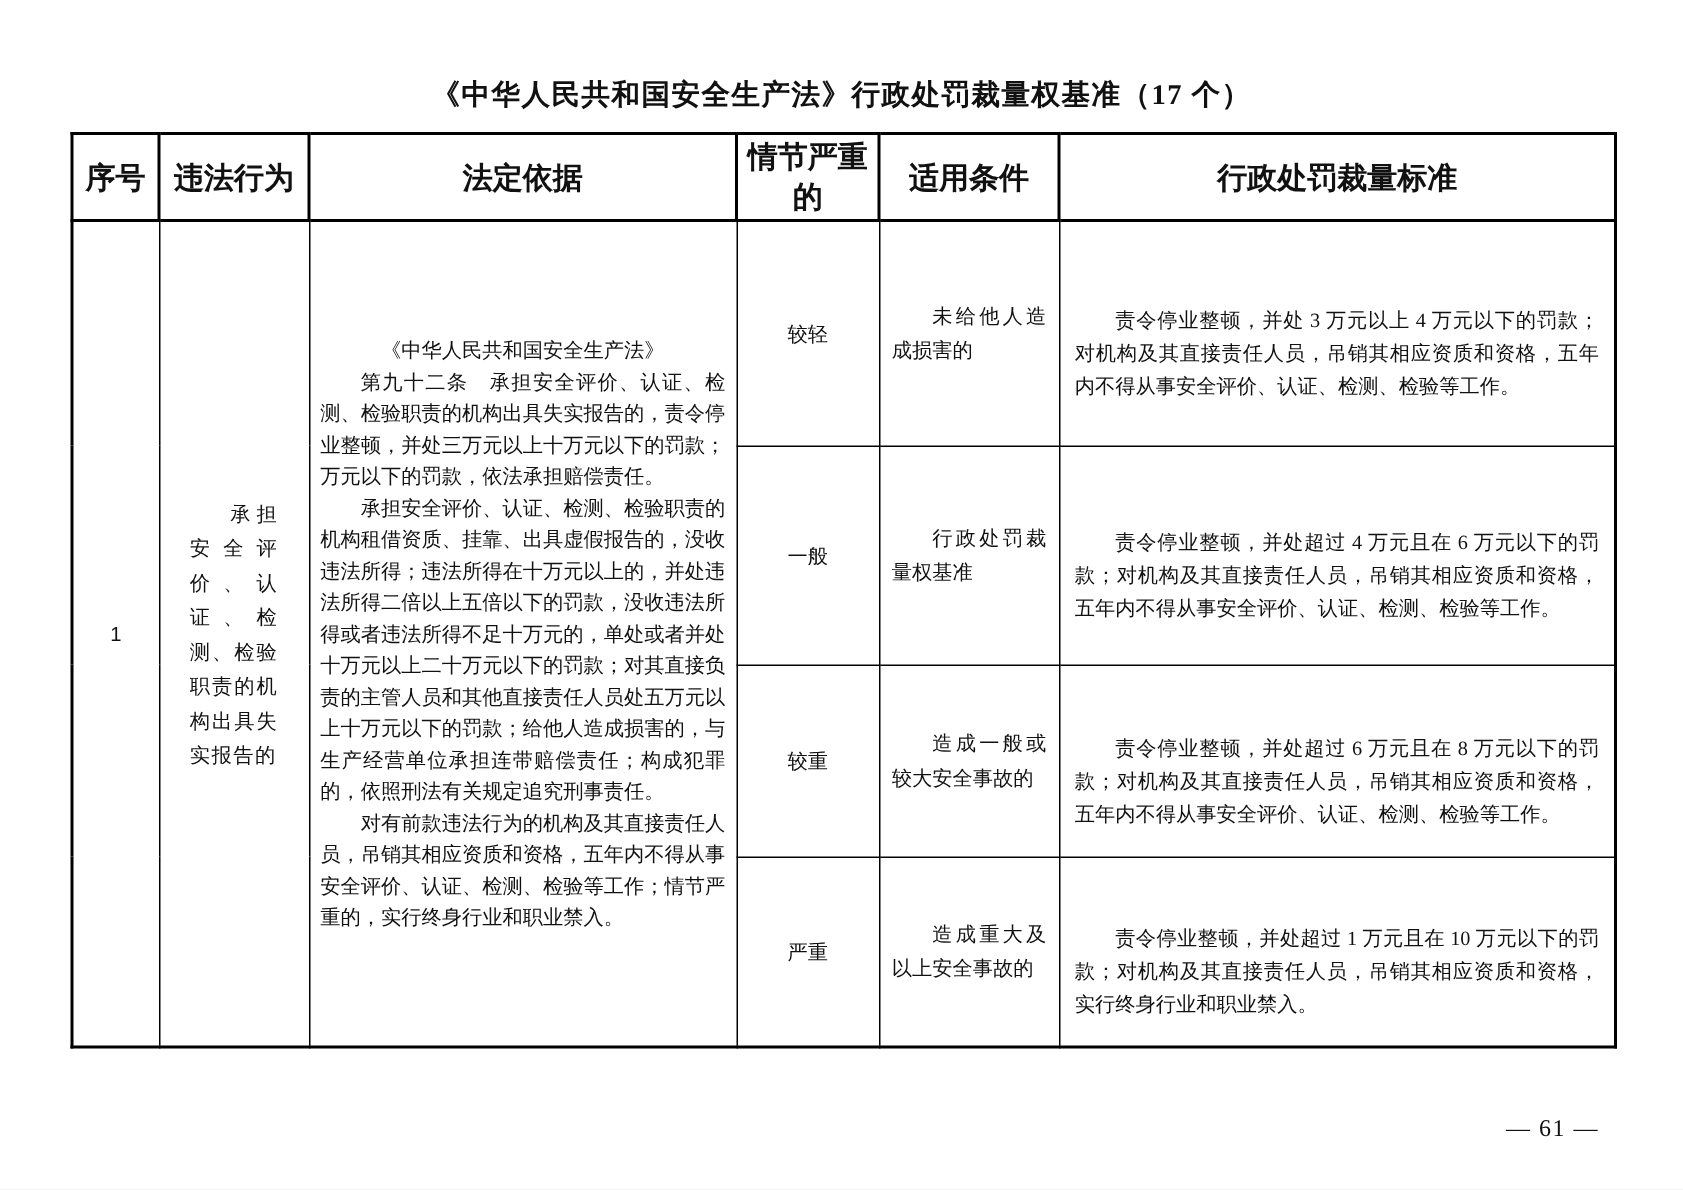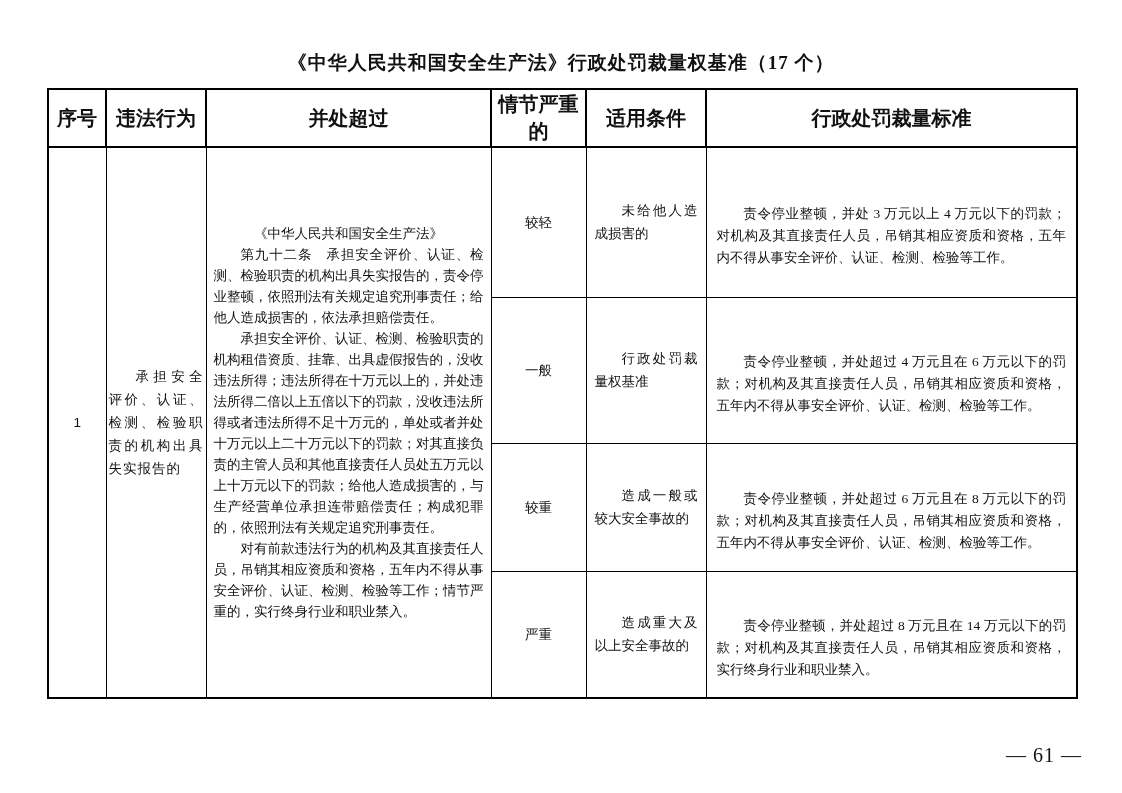--- a/index.html
+++ b/index.html
@@ -51,21 +51,21 @@
     vertical-align: middle;
     line-height: 21px;
     background: #fff;
   }
   td.cell-seq {
     text-align: center;
     font-family: "Liberation Sans", sans-serif;
     font-size: 15px;
   }
   td.cell-violation {
-    padding: 4px 2px;
+    padding: 4px 20px;
   }
   td.cell-violation .para {
     text-indent: 2em;
     text-align: justify;
     text-justify: inter-character;
     letter-spacing: 1px;
     line-height: 23px;
   }
   td.cell-legal {
     padding: 8px 7px;
@@ -99,22 +99,22 @@
   td.cell-standard .para {
     text-indent: 2em;
     text-align: justify;
     text-justify: inter-character;
     line-height: 22px;
     margin-top: 28px;
   }
   .page-number {
     position: absolute;
     top: 744px;
-    right: 40px;
-    font-size: 20px;
+    right: 56px;
+    font-size: 16px;
     font-family: "Liberation Serif", serif;
     letter-spacing: 1px;
   }
 </style>
 </head>
 <body>
 
 <div class="page">
 
   <div class="doc-title">《中华人民共和国安全生产法》行政处罚裁量权基准（17 个）</div>
@@ -125,35 +125,35 @@
       <col style="width:100px">
       <col style="width:285px">
       <col style="width:95px">
       <col style="width:120px">
       <col style="width:371px">
     </colgroup>
     <thead>
       <tr>
         <th>序号</th>
         <th>违法行为</th>
-        <th>并处超过</th>
+        <th>法定依据</th>
         <th>情节严重的</th>
         <th>适用条件</th>
         <th>行政处罚裁量标准</th>
       </tr>
     </thead>
     <tbody>
       <tr style="height:150px;">
         <td class="cell-seq" rowspan="4">1</td>
         <td class="cell-violation" rowspan="4">
           <div class="para">承担安全评价、认证、检测、检验职责的机构出具失实报告的</div>
         </td>
         <td class="cell-legal" rowspan="4">
           <div class="legal-title">《中华人民共和国安全生产法》</div>
-          <p>第九十二条　承担安全评价、认证、检测、检验职责的机构出具失实报告的，责令停业整顿，依照刑法有关规定追究刑事责任；给他人造成损害的，依法承担赔偿责任。</p>
+          <p>第九十二条　承担安全评价、认证、检测、检验职责的机构出具失实报告的，责令停业整顿，并处三万元以上十万元以下的罚款；万元以下的罚款，依法承担赔偿责任。</p>
           <p>承担安全评价、认证、检测、检验职责的机构租借资质、挂靠、出具虚假报告的，没收违法所得；违法所得在十万元以上的，并处违法所得二倍以上五倍以下的罚款，没收违法所得或者违法所得不足十万元的，单处或者并处十万元以上二十万元以下的罚款；对其直接负责的主管人员和其他直接责任人员处五万元以上十万元以下的罚款；给他人造成损害的，与生产经营单位承担连带赔偿责任；构成犯罪的，依照刑法有关规定追究刑事责任。</p>
           <p>对有前款违法行为的机构及其直接责任人员，吊销其相应资质和资格，五年内不得从事安全评价、认证、检测、检验等工作；情节严重的，实行终身行业和职业禁入。</p>
         </td>
         <td class="cell-degree">较轻</td>
         <td class="cell-condition">
           <div class="para">未给他人造成损害的</div>
         </td>
         <td class="cell-standard">
           <div class="para">责令停业整顿，并处 3 万元以上 4 万元以下的罚款；对机构及其直接责任人员，吊销其相应资质和资格，五年内不得从事安全评价、认证、检测、检验等工作。</div>
         </td>
@@ -175,21 +175,21 @@
         <td class="cell-standard">
           <div class="para">责令停业整顿，并处超过 6 万元且在 8 万元以下的罚款；对机构及其直接责任人员，吊销其相应资质和资格，五年内不得从事安全评价、认证、检测、检验等工作。</div>
         </td>
       </tr>
       <tr style="height:127px;">
         <td class="cell-degree">严重</td>
         <td class="cell-condition">
           <div class="para">造成重大及以上安全事故的</div>
         </td>
         <td class="cell-standard">
-          <div class="para">责令停业整顿，并处超过 8 万元且在 14 万元以下的罚款；对机构及其直接责任人员，吊销其相应资质和资格，实行终身行业和职业禁入。</div>
+          <div class="para">责令停业整顿，并处超过 1 万元且在 10 万元以下的罚款；对机构及其直接责任人员，吊销其相应资质和资格，实行终身行业和职业禁入。</div>
         </td>
       </tr>
     </tbody>
   </table>
 
   <div class="page-number">— 61 —</div>
 
 </div>
 
 </body></html>

